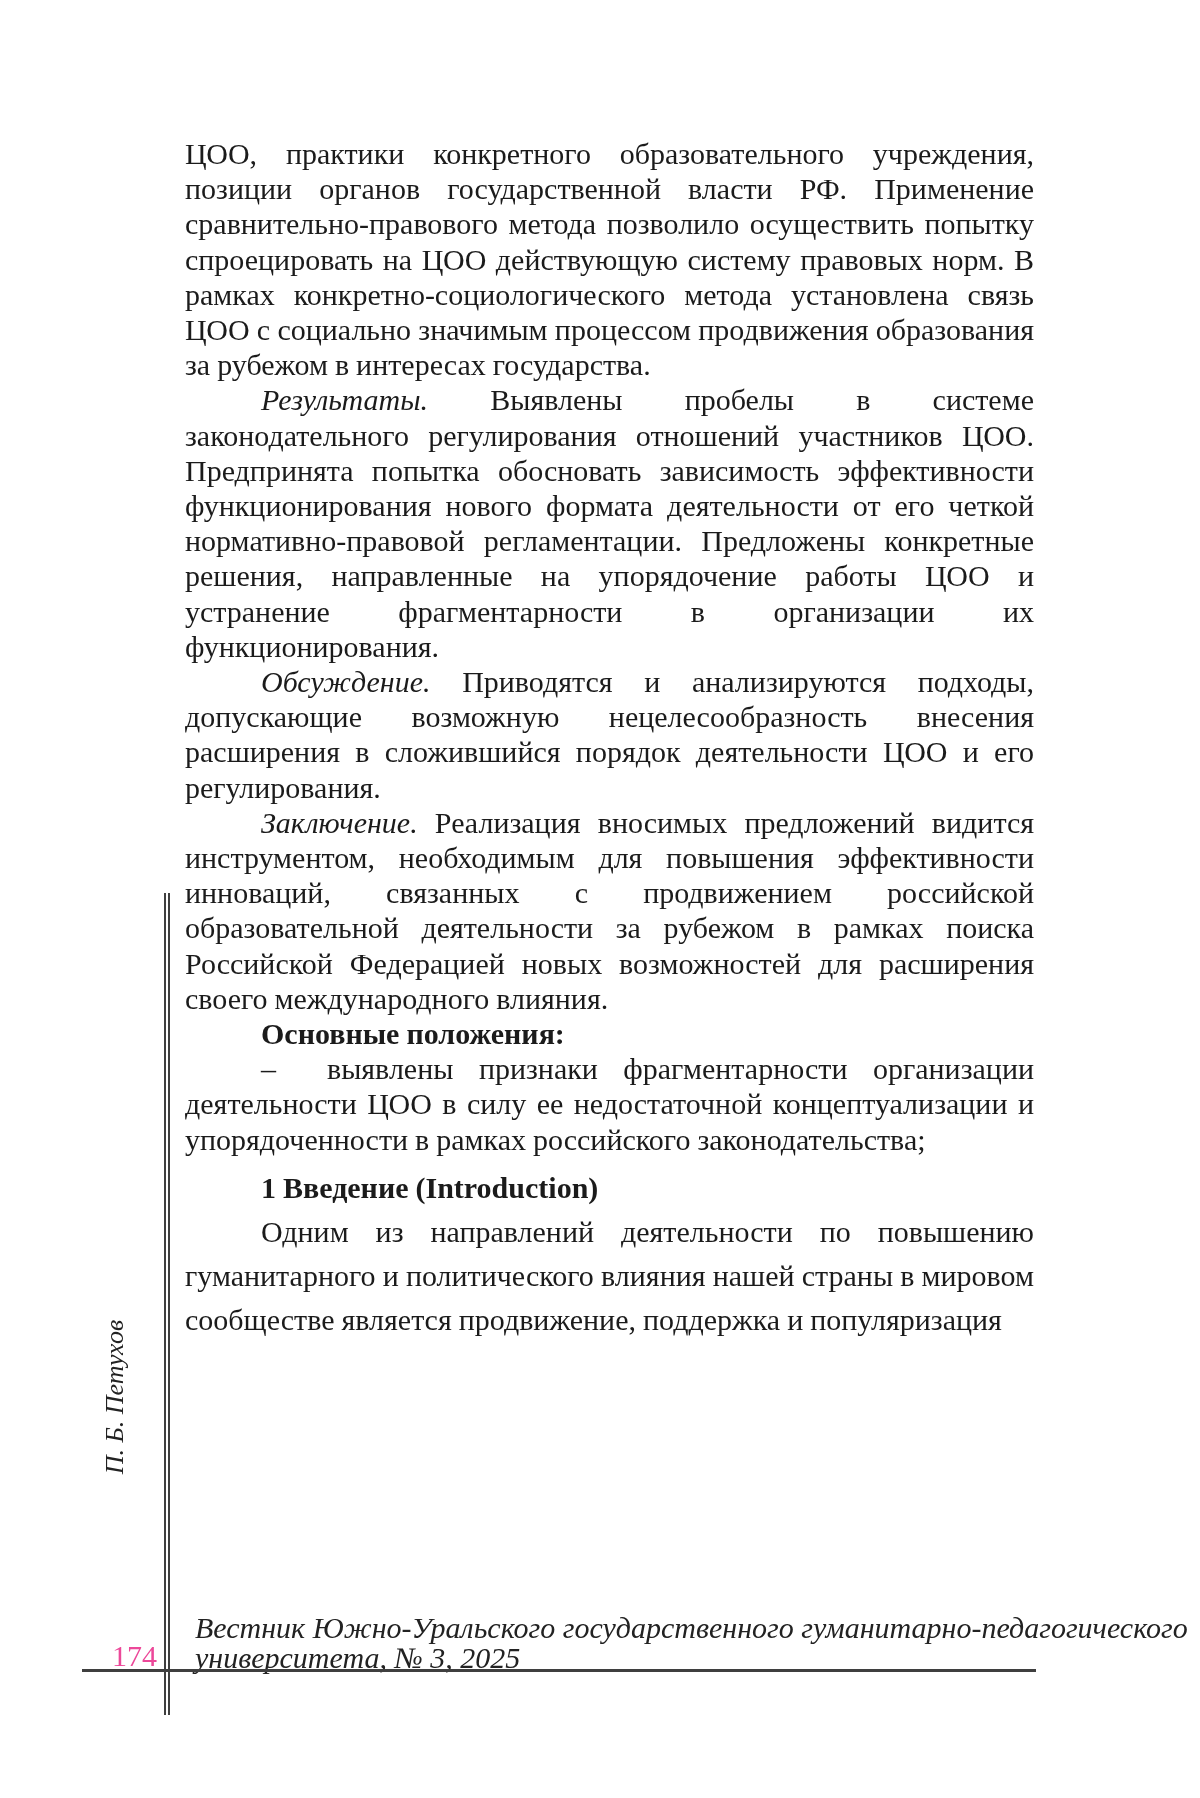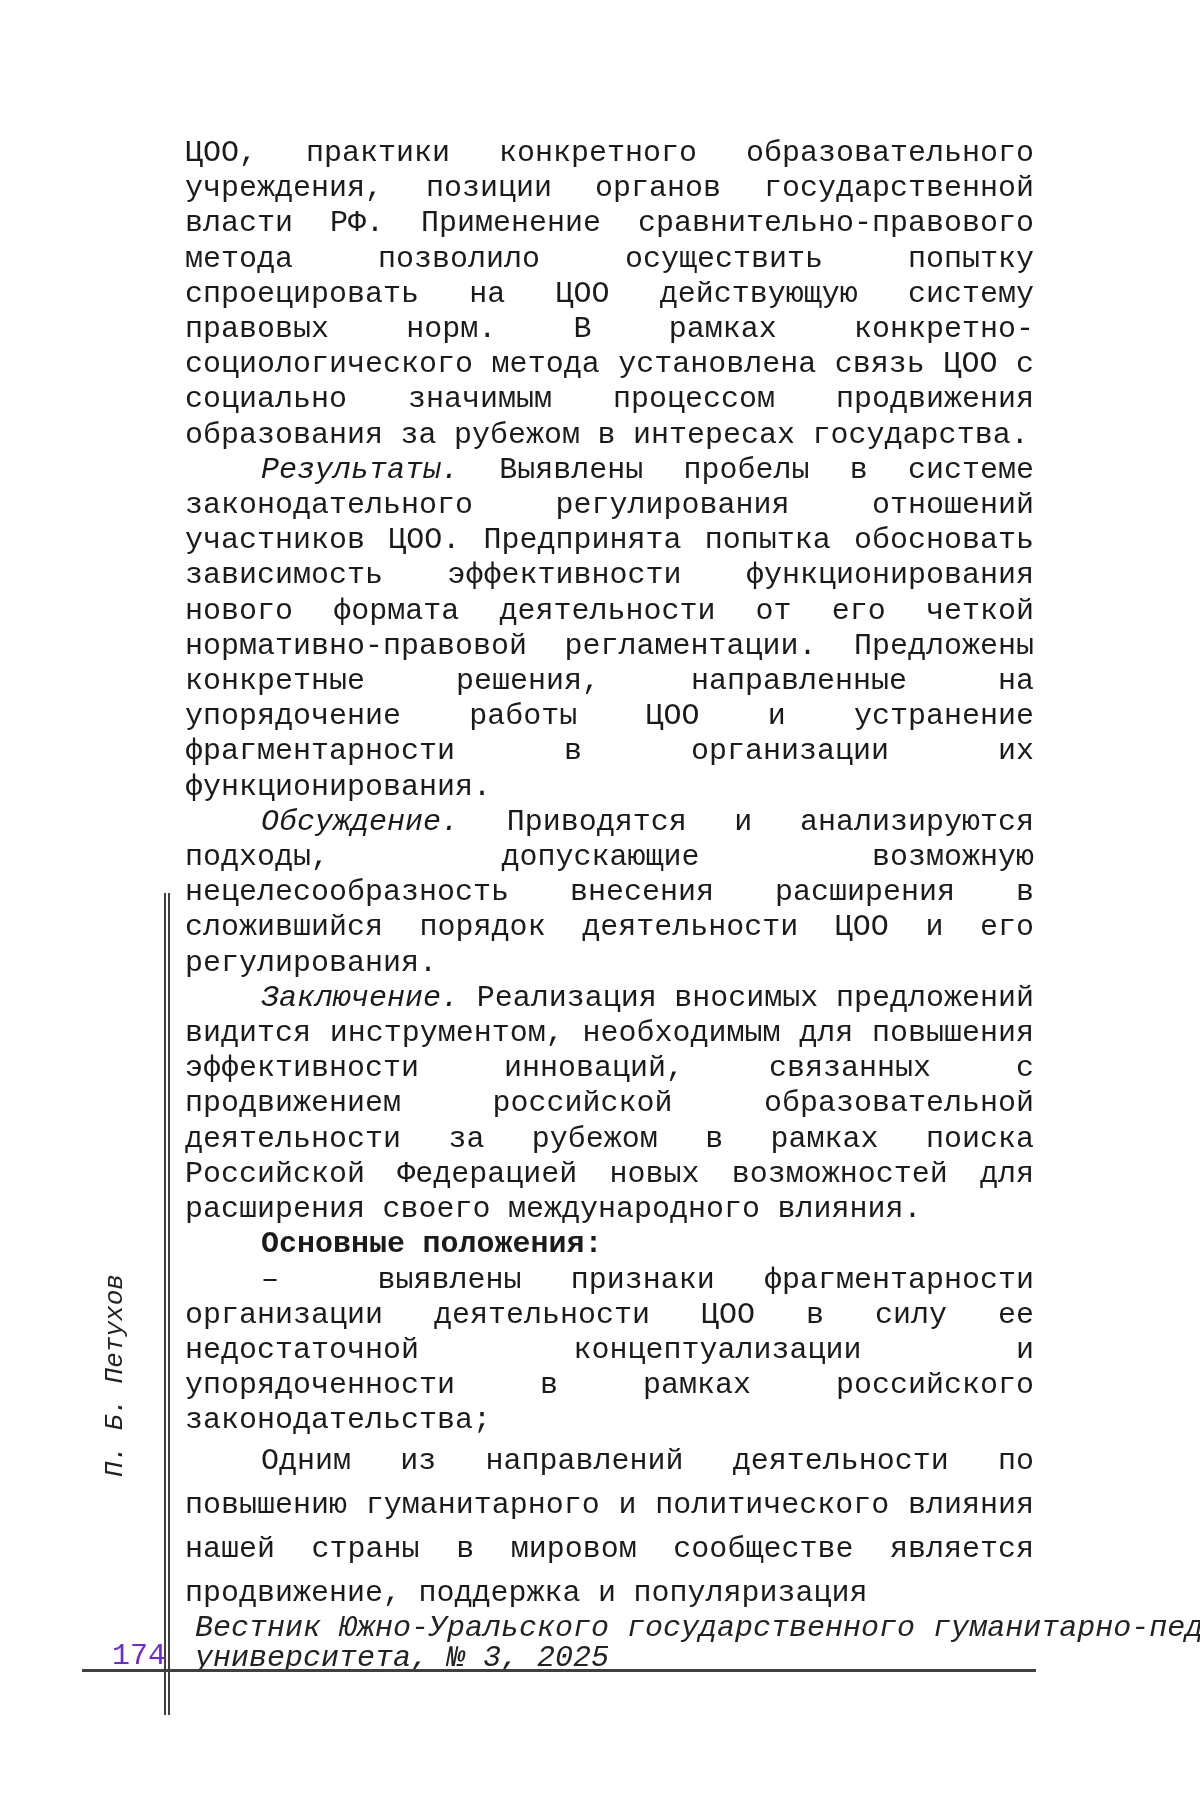--- a/index.html
+++ b/index.html
@@ -6,21 +6,21 @@
     margin: 0;
     padding: 0;
     background: #ffffff;
   }
   .page {
     position: relative;
     width: 1200px;
     height: 1798px;
     background: #ffffff;
     overflow: hidden;
-    font-family: Liberation Mono, monospace;
+    font-family: Liberation Serif, serif;
     color: #1b1b1b;
   }
   
   .text-block {
     position: absolute;
     left: 185px;
     top: 136px;
     width: 849px;
     font-size: 30px;
     line-height: 35.2px;
@@ -74,21 +74,21 @@
     border-left: 2px solid #3f3f3f;
     border-right: 2px solid #3f3f3f;
   }
 
   .page-number {
     position: absolute;
     left: 112px;
     top: 1639px;
     font-size: 30px;
     line-height: normal;
-    color: #6d28d9;
+    color: #ec4899;
   }
 
   .footer {
     position: absolute;
     left: 195px;
     top: 1613px;
     font-size: 30px;
     font-style: italic;
     line-height: 30px;
     white-space: nowrap;
@@ -118,20 +118,21 @@
     <p class="body-p ind"><span class="lead-italic">Обсуждение.</span><span> Приводятся и анализируются подходы, допускающие возможную нецелесообразность внесения расширения в сложившийся порядок деятельности ЦОО и его регулирования.</span></p>
 
     <p class="body-p ind"><span class="lead-italic">Заключение.</span><span> Реализация вносимых предложений видится инструментом, необходимым для повышения эффективности инноваций, связанных с продвижением российской образовательной деятельности за рубежом в рамках поиска Российской Федерацией новых возможностей для расширения своего международного влияния.</span></p>
 
 
     <p class="body-p ind"><span class="lead-bold">Основные положения:</span><span></span></p>
 
     <p class="body-p ind"><span>–&nbsp; выявлены признаки фрагментарности организации деятельности ЦОО в силу ее недостаточной концептуализации и упорядоченности в рамках российского законодательства;</span></p>
 
 
+    <h2 class="intro-heading">1 Введение (Introduction)</h2>
 
     <p class="body-p intro-p ind">Одним из направлений деятельности по повышению гуманитарного и политического влияния нашей страны в мировом сообществе является продвижение, поддержка и популяризация</p>
 
   </main>
 
   <div class="margin-author">П. Б. Петухов</div>
 
   <div class="margin-rule"></div>
 
   <div class="page-number">174</div>

